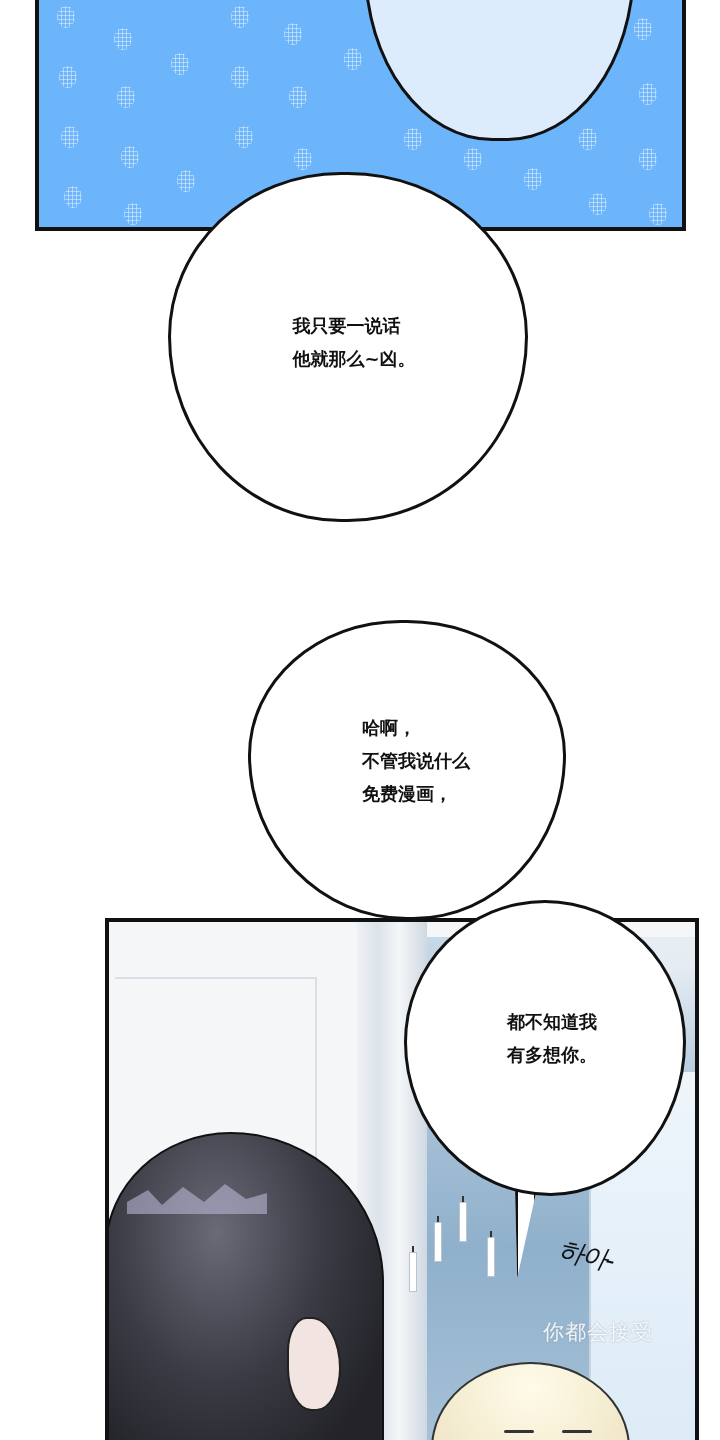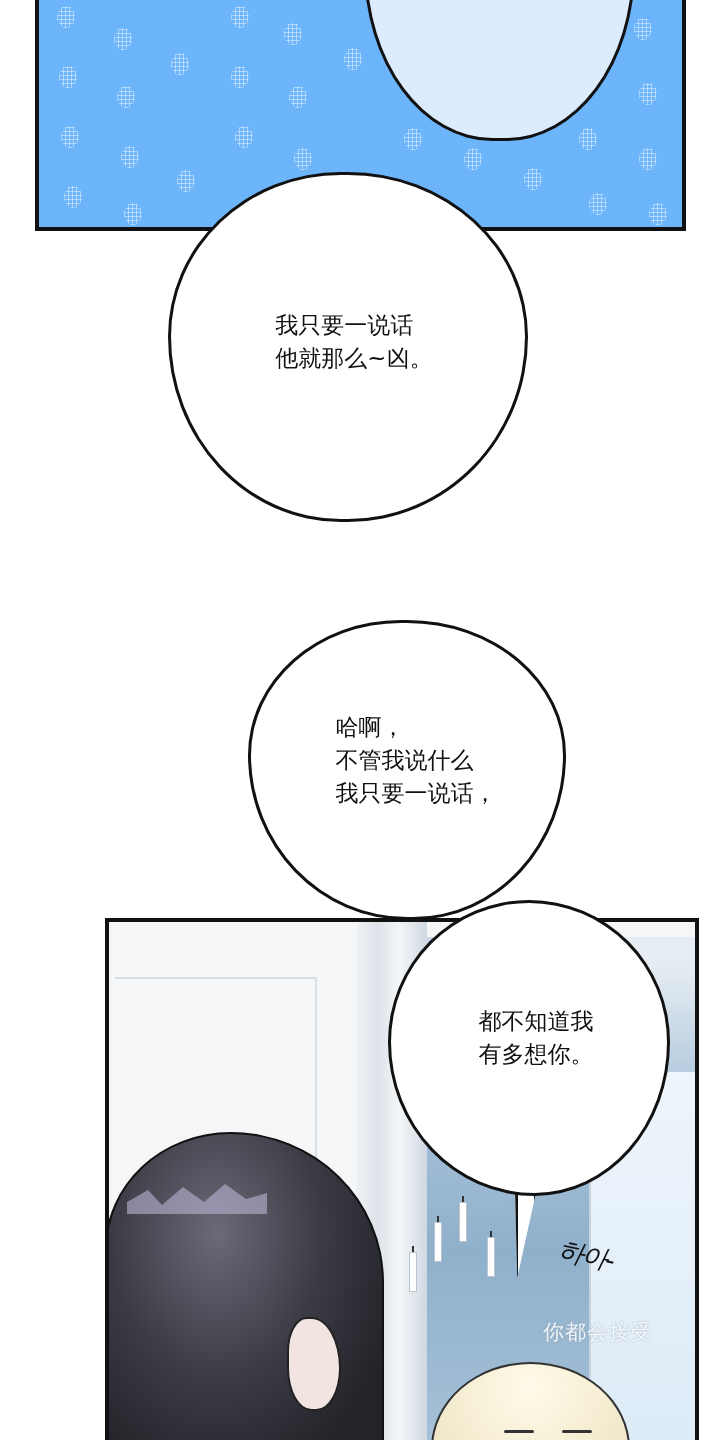--- a/index.html
+++ b/index.html
@@ -46,31 +46,31 @@
   .hair-light { position: absolute; left: 322px; top: 440px; width: 195px; height: 120px;
          background: radial-gradient(ellipse at 50% 20%, #fffbe9, #f4ecd0 60%, #ecdfc0);
          border: 2px solid #333; border-radius: 50% 50% 0 0 / 70% 70% 0 0; }
   .face-light { position: absolute; left: 345px; top: 505px; width: 160px; height: 60px; background: #fbf1ea; }
   .eye { position: absolute; left: 395px; top: 508px; width: 30px; height: 3px; background: #333; border-radius: 2px; }
   .eye.r { left: 453px; }
 
   
   .bubble { position: absolute; background: #fff; border: 3px solid #111; display: flex;
          align-items: center; justify-content: center; box-sizing: border-box; }
-  .bubble-text { font-size: 23px; line-height: 33px; color: #111; font-weight: normal; white-space: pre; }
+  .bubble-text { font-size: 18px; line-height: 33px; color: #111; font-weight: bold; white-space: pre; }
 
   #bubble-1 { left: 168px; top: 172px; width: 360px; height: 350px; border-radius: 48% 50% 50% 48% / 47% 47% 53% 53%; }
   #bubble-1 .bubble-text { margin-top: -10px; margin-left: 12px; }
 
   #bubble-2 { left: 248px; top: 620px; width: 318px; height: 300px; border-radius: 48% 50% 48% 50% / 45% 45% 55% 55%; }
   #bubble-2 .bubble-text { margin-left: 18px; margin-top: -20px; }
   .tail-2 { position: absolute; left: 532px; top: 858px; width: 40px; height: 40px; background: #fff;
          clip-path: polygon(0 0,100% 90%,30% 70%); }
 
-  #bubble-3 { left: 388px; top: 900px; width: 282px; height: 296px; border-radius: 50% 50% 48% 52% / 48% 48% 52% 52%; }
+  #bubble-3 { left: 404px; top: 900px; width: 282px; height: 296px; border-radius: 50% 50% 48% 52% / 48% 48% 52% 52%; }
   #bubble-3 .bubble-text { margin-left: 14px; margin-top: -20px; }
   .tail-3 { position: absolute; left: 515px; top: 1188px; width: 16px; height: 90px; background: #fff;
          border-left: 3px solid #111; border-right: 3px solid #111;
          clip-path: polygon(0 0,100% 0,10% 100%); }
 
   .sfx { position: absolute; left: 558px; top: 1238px; font-family: "DejaVu Sans", sans-serif;
          font-size: 26px; font-style: italic; color: #111; transform: rotate(12deg); letter-spacing: -2px; }
 
   .watermark { position: absolute; left: 543px; top: 1260px; width: 112px; height: 90px; pointer-events: none; }
   .wm-logo { position: absolute; left: 0; top: 0; width: 112px; height: 50px;
@@ -137,21 +137,21 @@
   <div class="face-light"></div>
   <div class="hair-light"></div>
   <div class="eye"></div>
   <div class="eye r"></div>
 </div>
 
 <div class="tail-2"></div>
 <div id="bubble-2" class="bubble">
   <div class="bubble-text">哈啊，
 不管我说什么
-我只要一说话，</div>
+免费漫画，</div>
 </div>
 
 <div class="tail-3"></div>
 <div id="bubble-3" class="bubble">
   <div class="bubble-text">都不知道我
 有多想你。</div>
 </div>
 
 <div class="watermark">
   <div class="wm-text">你都会接受</div>

